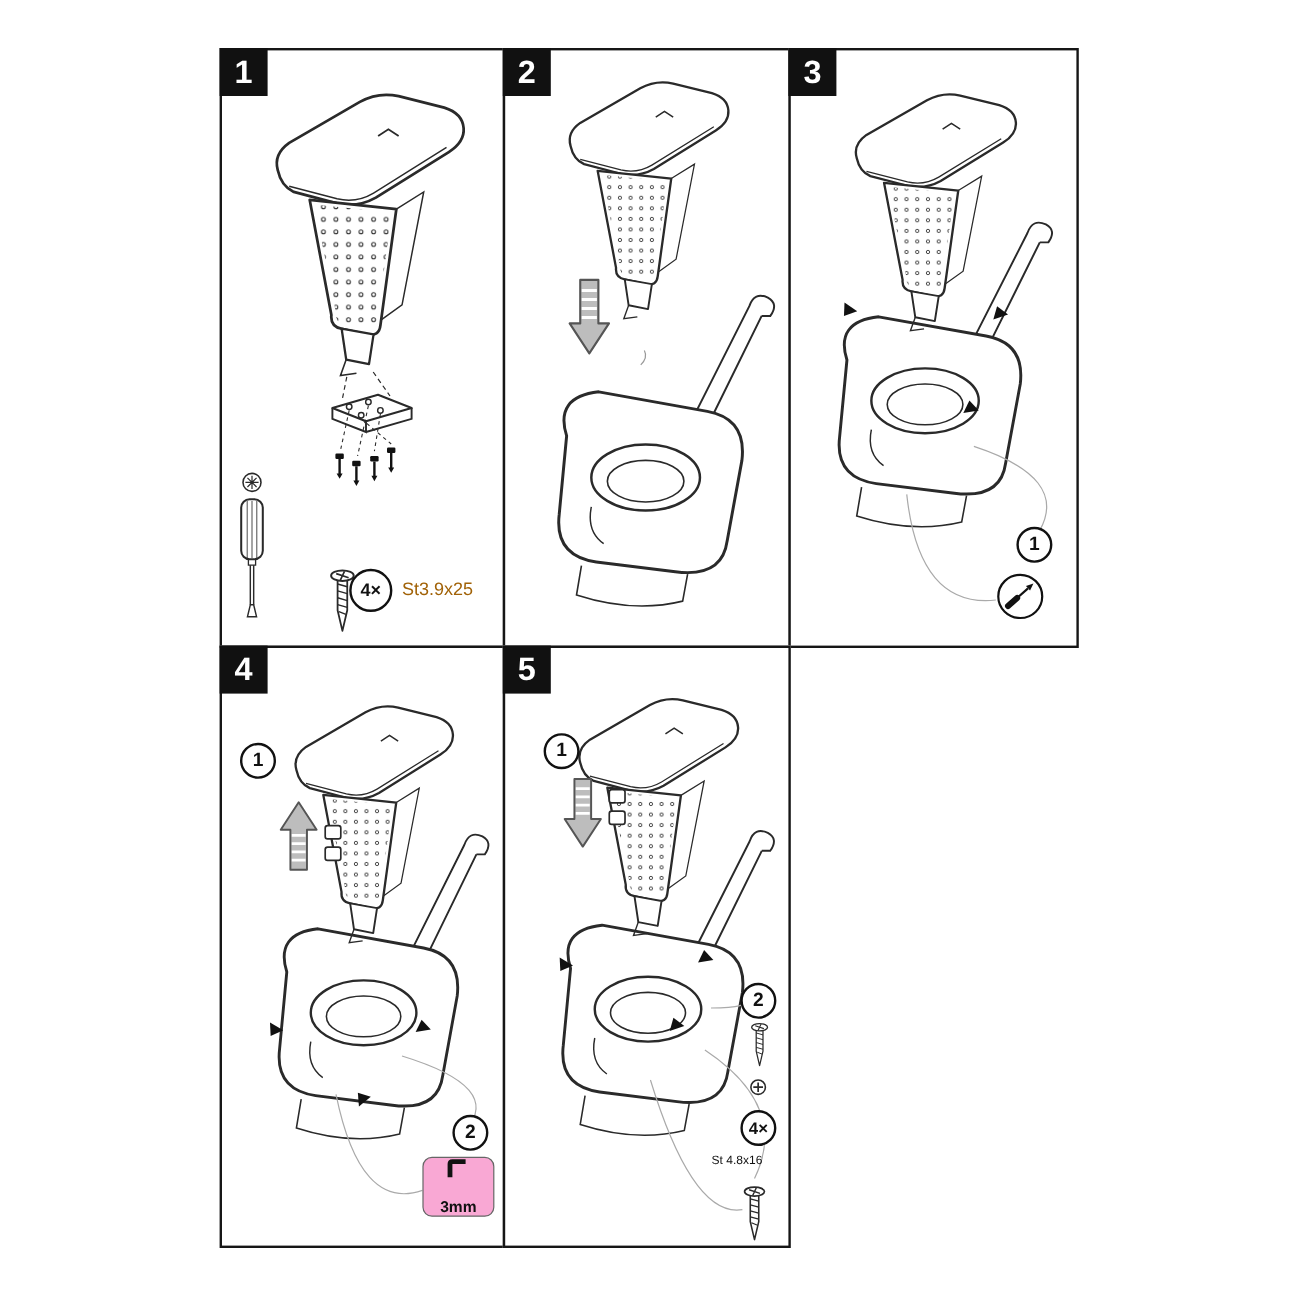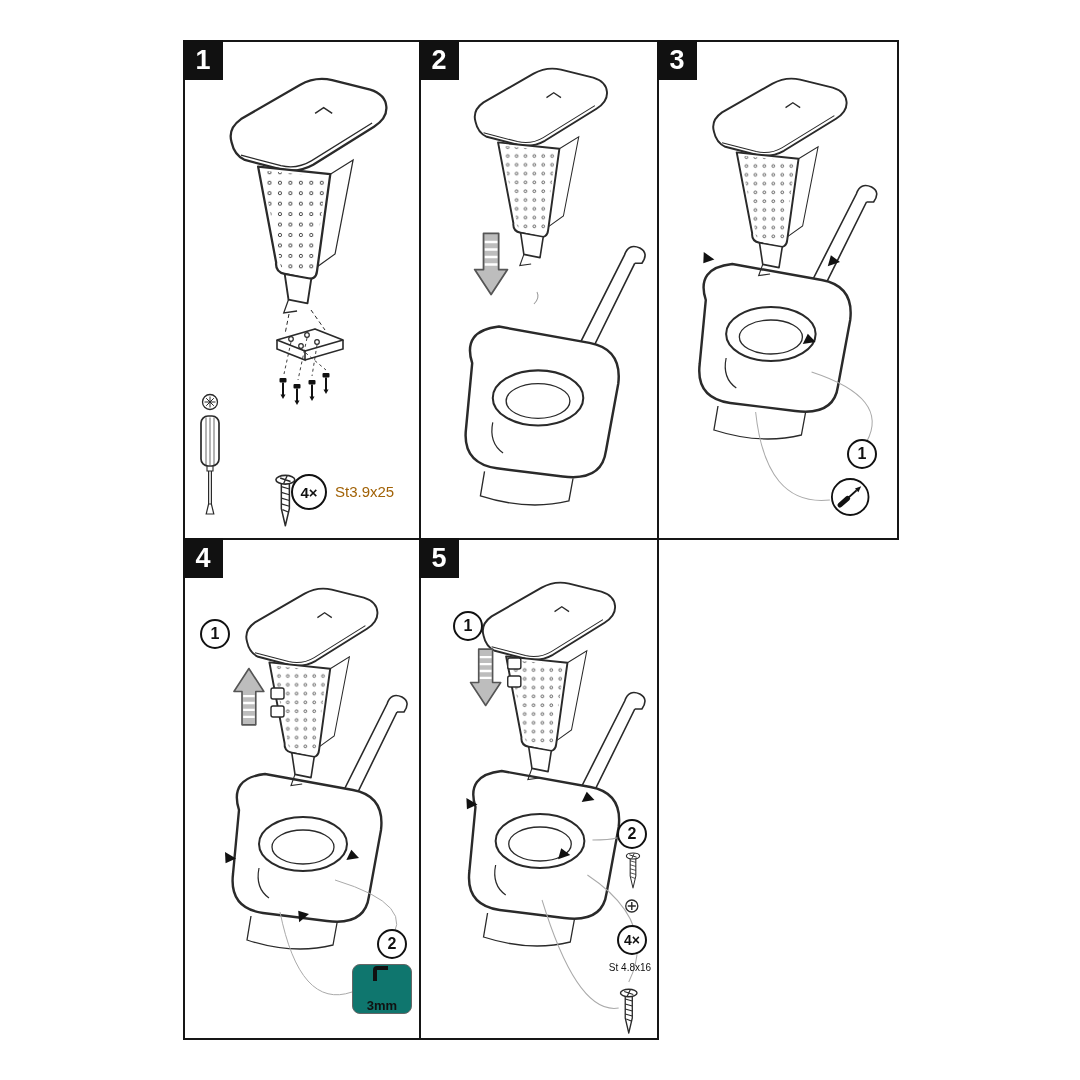--- a/index.html
+++ b/index.html
@@ -9,22 +9,22 @@
   .panel{position:absolute;border:2px solid #161616;background:#fff}
   .art{position:absolute;inset:0;width:100%;height:100%}
   .step-badge{position:absolute;left:-2px;top:-2px;width:40px;height:40px;background:#111;
               color:#fff;display:flex;align-items:center;justify-content:center;
               font-size:27px;font-weight:700;z-index:3}
   .callout{position:absolute;border:2px solid #111;border-radius:50%;background:#fff;
            display:flex;align-items:center;justify-content:center;font-weight:700;z-index:2}
   .c30{width:30px;height:30px;font-size:16px}
   .c36{width:36px;height:36px;font-size:15px}
   .spec-text{position:absolute;font-size:15px;color:#a16207;z-index:2;white-space:nowrap}
-  .spec-small{position:absolute;font-size:10px;color:#111;z-index:2;text-align:center}
-  .detail-box{position:absolute;border:1.3px solid #666;border-radius:8px;background:#0f766e;
+  .spec-small{position:absolute;font-size:10px;color:#111;z-index:2;text-align:left}
+  .detail-box{position:absolute;border:1.3px solid #666;border-radius:8px;background:#f9a8d4;
               display:flex;flex-direction:column;align-items:center;justify-content:center;
               gap:15px;z-index:2}
   .detail-box .lbl{font-size:13px;font-weight:700}
 </style>
 </head>
 <body>
 
 <svg width="0" height="0" style="position:absolute" aria-hidden="true">
   <defs>
     <pattern id="perf" width="11" height="11" patternUnits="userSpaceOnUse">

